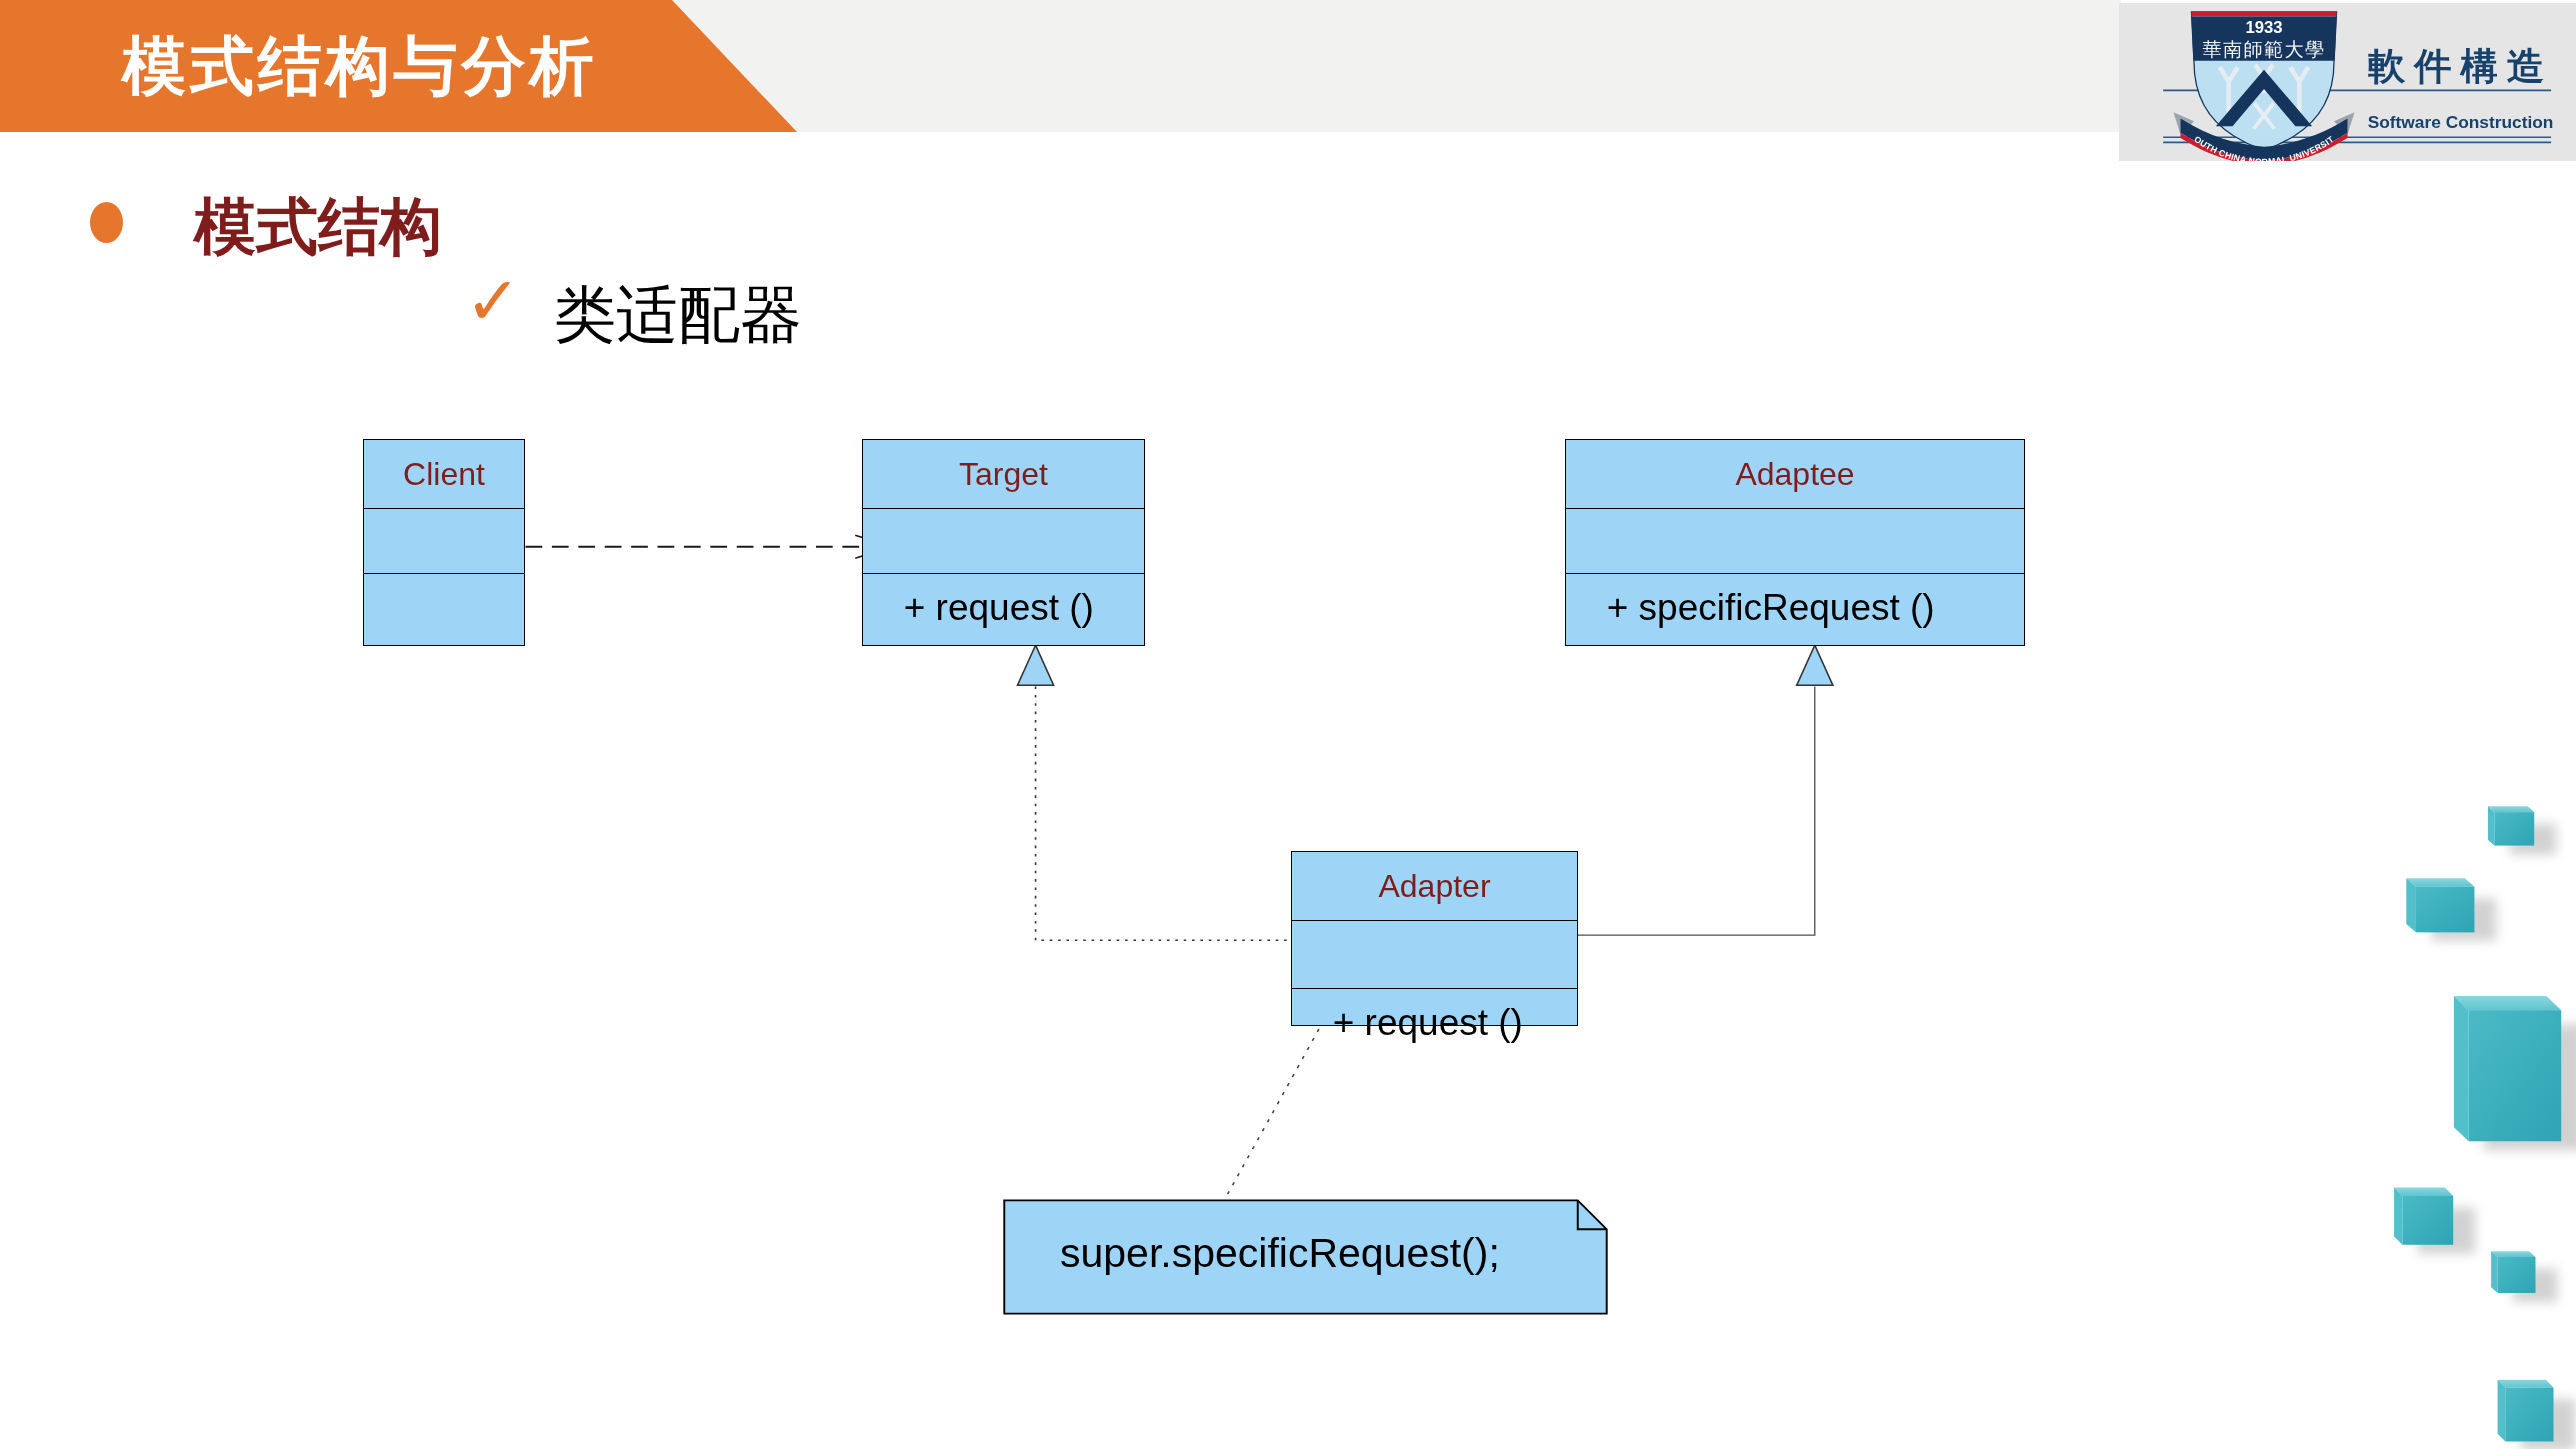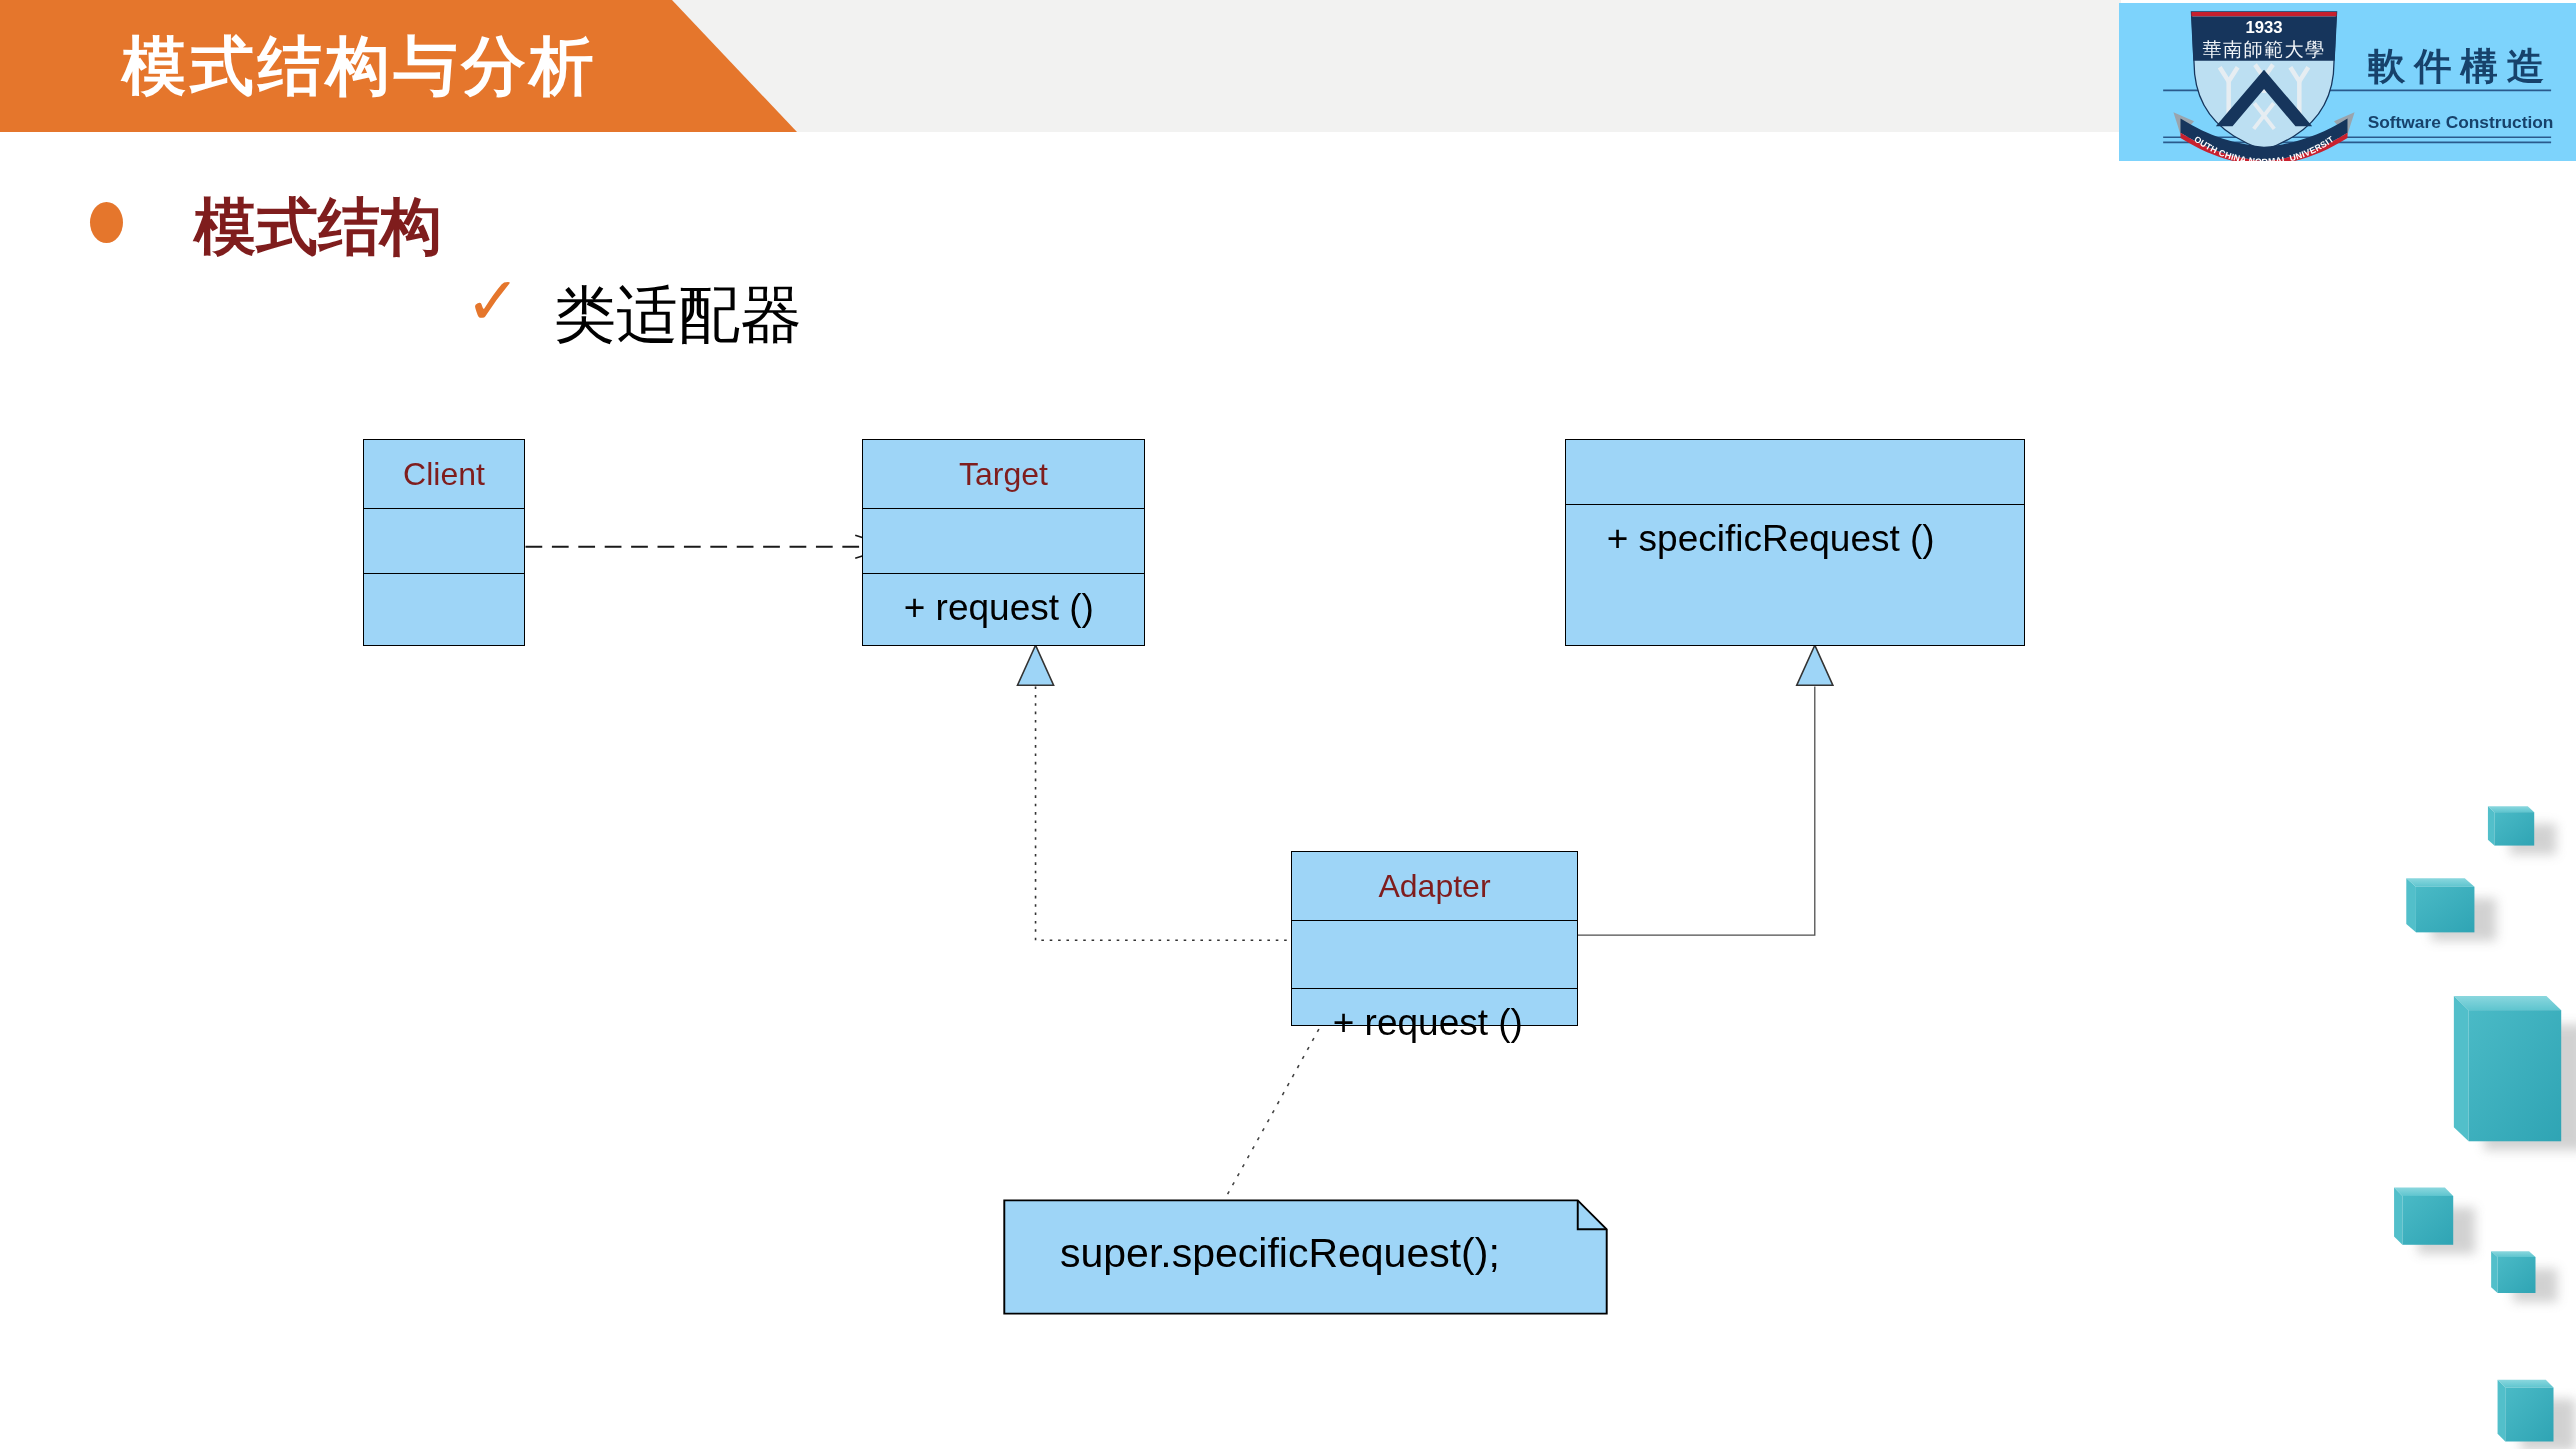--- a/index.html
+++ b/index.html
@@ -8,21 +8,21 @@
   .abs{position:absolute;}
 
   
   .header-band{left:0;top:0;width:2121px;height:132px;background:#F2F2F1;}
   .header-banner{left:0;top:0;width:837px;height:132px;background:#E5762C;
                  clip-path:polygon(0 0,672px 0,797px 132px,0 132px);}
   .header-title{left:122px;top:0;height:132px;line-height:132px;color:#FFFFFF;
                 font-size:64px;font-weight:700;letter-spacing:3.9px;white-space:nowrap;}
 
   
-  .logo-wrap{left:2119px;top:2.6px;width:457px;height:158px;background:#7dd3fc;}
+  .logo-wrap{left:2119px;top:2.6px;width:457px;height:158px;background:#e5e5e5;}
 
   
   .bullet-dot{left:90px;top:202px;width:33px;height:41px;border-radius:50%;background:#E5762C;}
   .section-heading{left:194px;top:185px;font-size:62px;font-weight:700;color:#7f1d1d;white-space:nowrap;}
   .check-glyph{left:465px;top:267px;font-size:67px;font-weight:700;color:#E5762C;line-height:1;}
   .check-item{left:554px;top:273px;font-size:62px;color:#000;white-space:nowrap;}
 
   
   .uml-class{background:#9ED5F7;border:1.9px solid #000;box-sizing:border-box;}
   .c-title{height:68px;border-bottom:1.9px solid #000;display:flex;align-items:center;justify-content:center;
@@ -123,20 +123,21 @@
     <div class="c-methods"></div>
   </div>
 
   <div class="abs uml-class" style="left:862px;top:439px;width:283px;height:207px;">
     <div class="c-title">Target</div>
     <div class="c-attrs"></div>
     <div class="c-methods">+  request ()</div>
   </div>
 
   <div class="abs uml-class" style="left:1565px;top:439px;width:460px;height:207px;">
+    <div class="c-title">Adaptee</div>
     <div class="c-attrs"></div>
     <div class="c-methods">+  specificRequest ()</div>
   </div>
 
   <div class="abs uml-class adapter" style="left:1291px;top:851px;width:287px;height:175px;">
     <div class="c-title">Adapter</div>
     <div class="c-attrs"></div>
     <div class="c-methods">+  request ()</div>
   </div>
 

